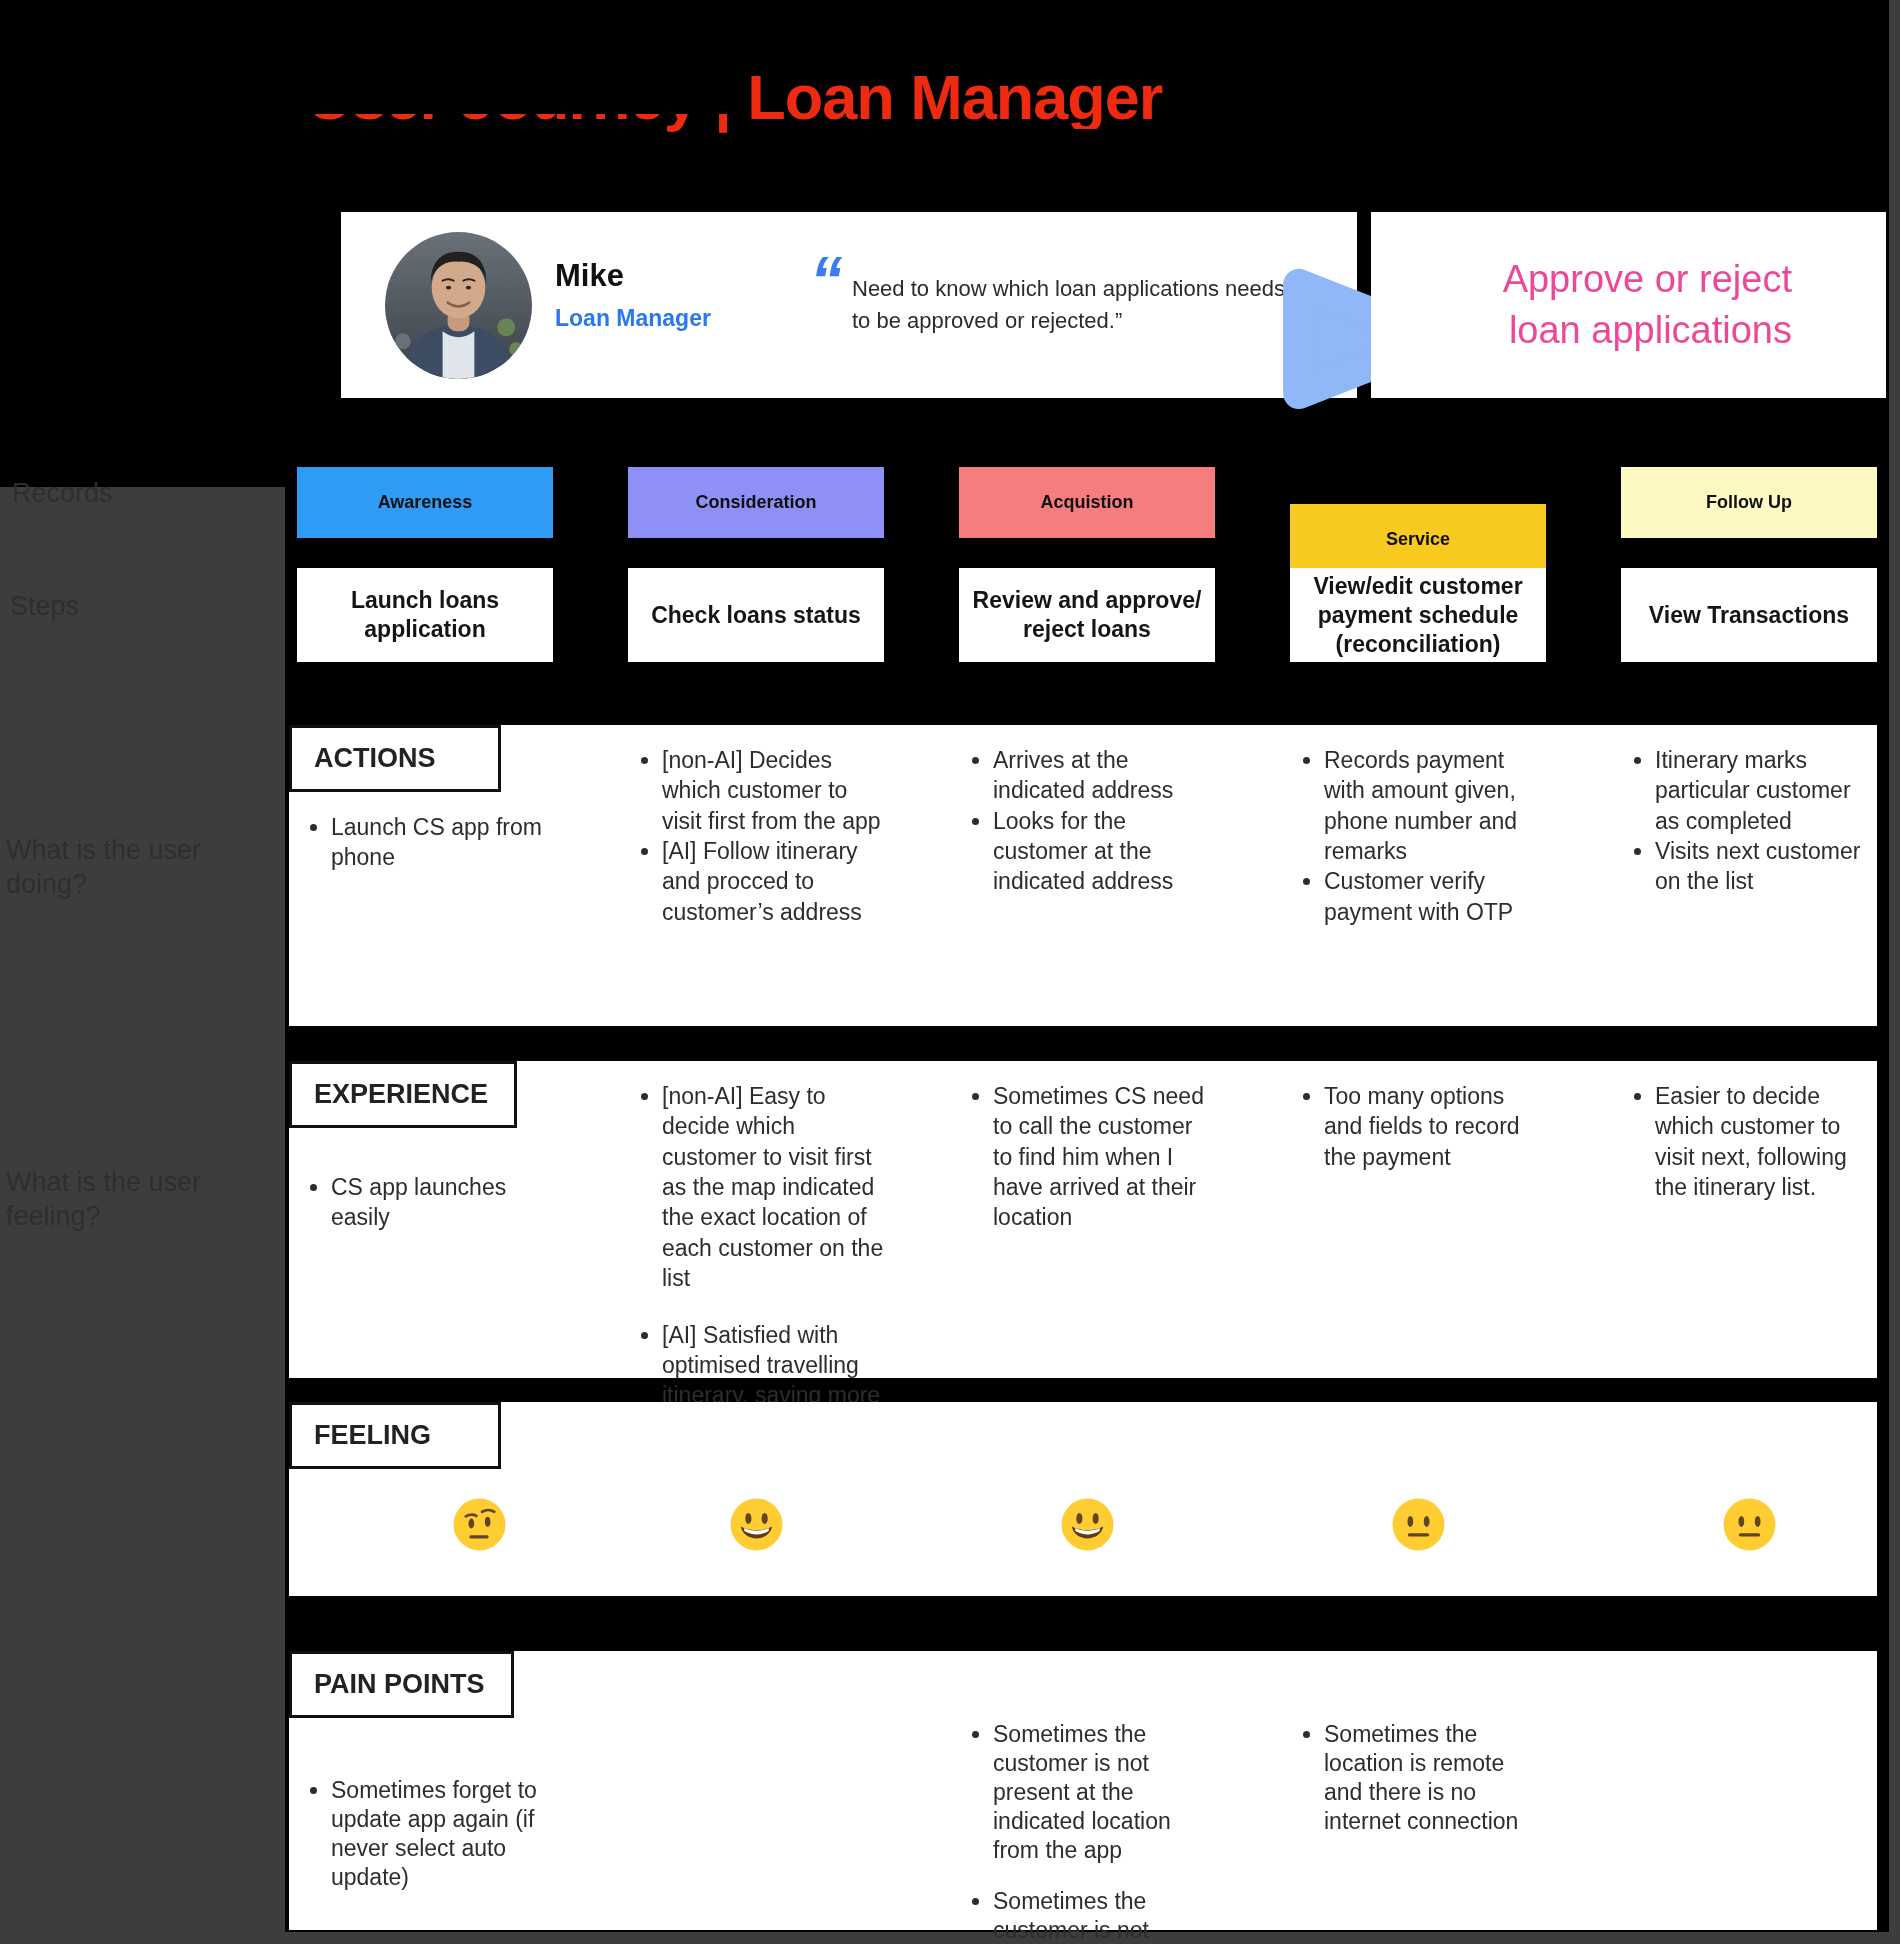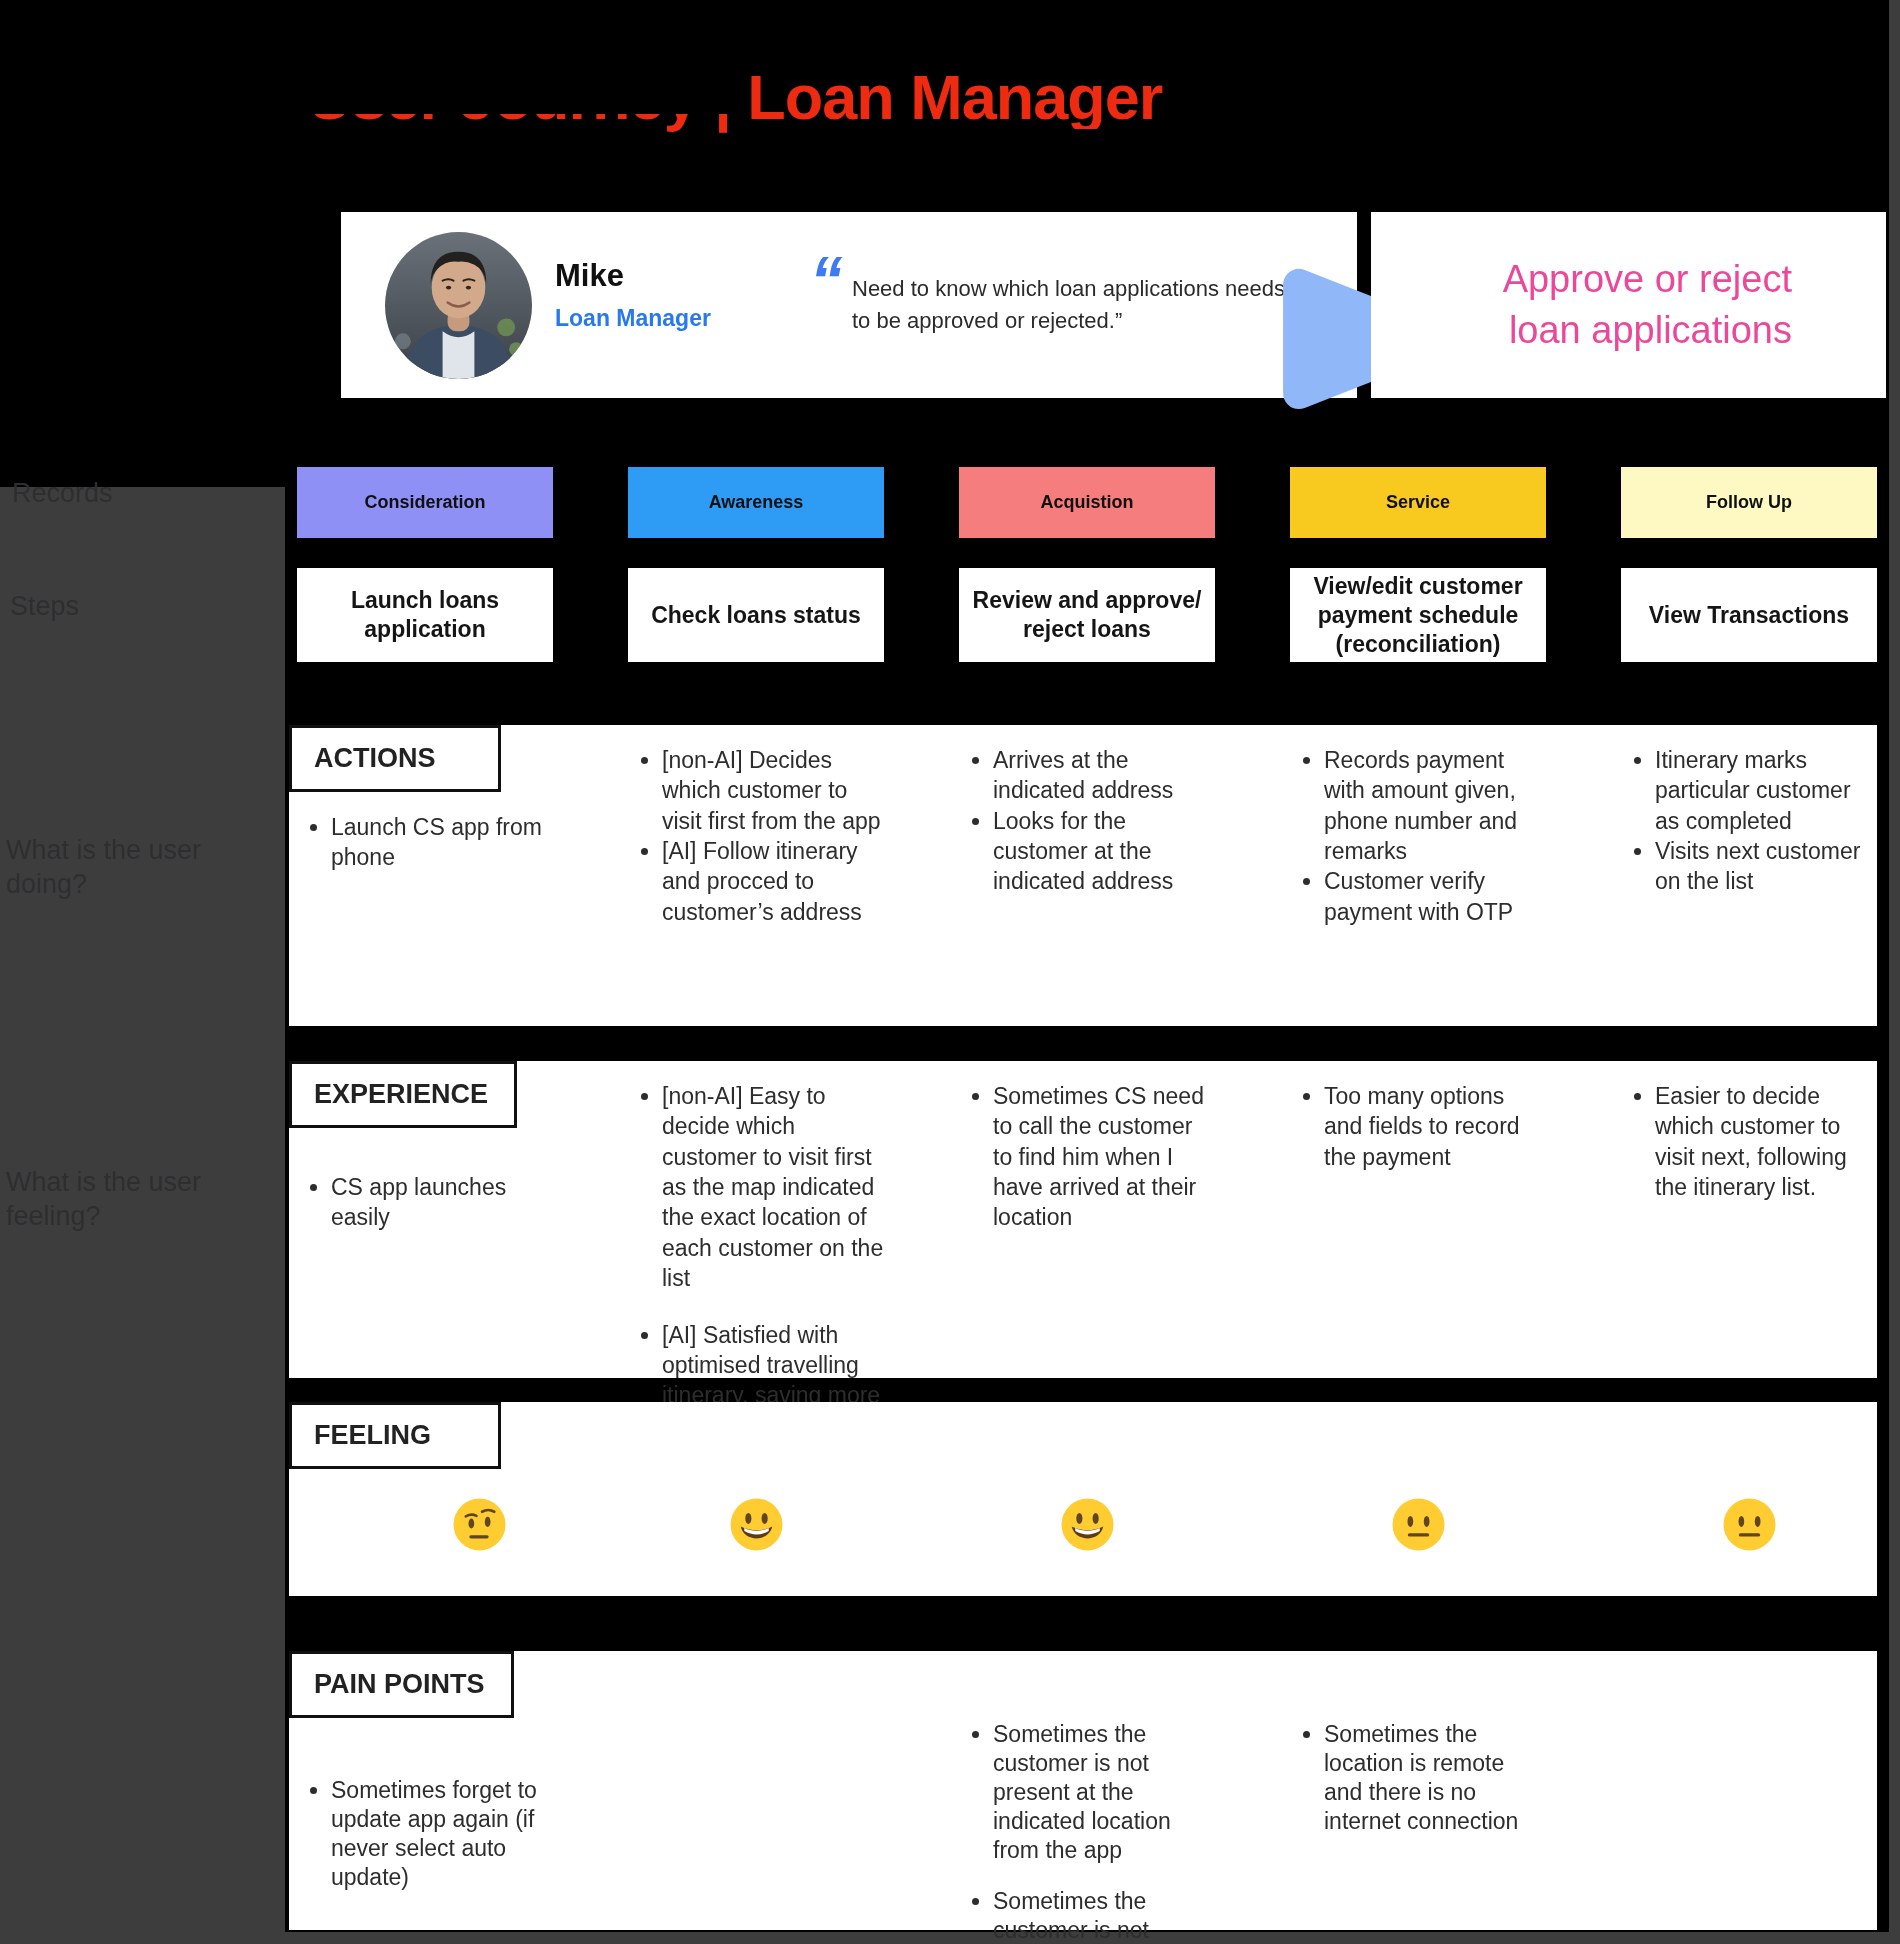--- a/index.html
+++ b/index.html
@@ -125,24 +125,24 @@
 
   <svg id="flow-arrow" viewBox="0 0 182 158">
     <polygon points="20,24 20,134 160,79" fill="#90B7F8" stroke="#90B7F8" stroke-width="32" stroke-linejoin="round"></polygon>
   </svg>
 
   <div id="goal-card">
     <div id="goal-text">Approve or reject loan applications</div>
   </div>
 
   <div id="stages-row" class="row-grid grid5">
+      <div class="stage-chip" style="background: rgb(46, 156, 244);">Awareness</div>
       <div class="stage-chip" style="background: rgb(143, 144, 246);">Consideration</div>
-      <div class="stage-chip" style="background: rgb(46, 156, 244);">Awareness</div>
       <div class="stage-chip" style="background: rgb(245, 125, 125);">Acquistion</div>
-      <div class="stage-chip" style="background: rgb(248, 201, 30);">Service</div>
+      <div class="stage-chip" style="background: rgb(248, 201, 30); margin-top: 37px;">Service</div>
       <div class="stage-chip" style="background: #fef9c3;">Follow Up</div>
     </div>
 
   <div id="steps-row" class="row-grid grid5">
       <div class="step-card">Launch loans application</div>
       <div class="step-card">Check loans status</div>
       <div class="step-card">Review and approve/ reject loans</div>
       <div class="step-card">View/edit customer payment schedule (reconciliation)</div>
       <div class="step-card">View Transactions</div>
     </div>

